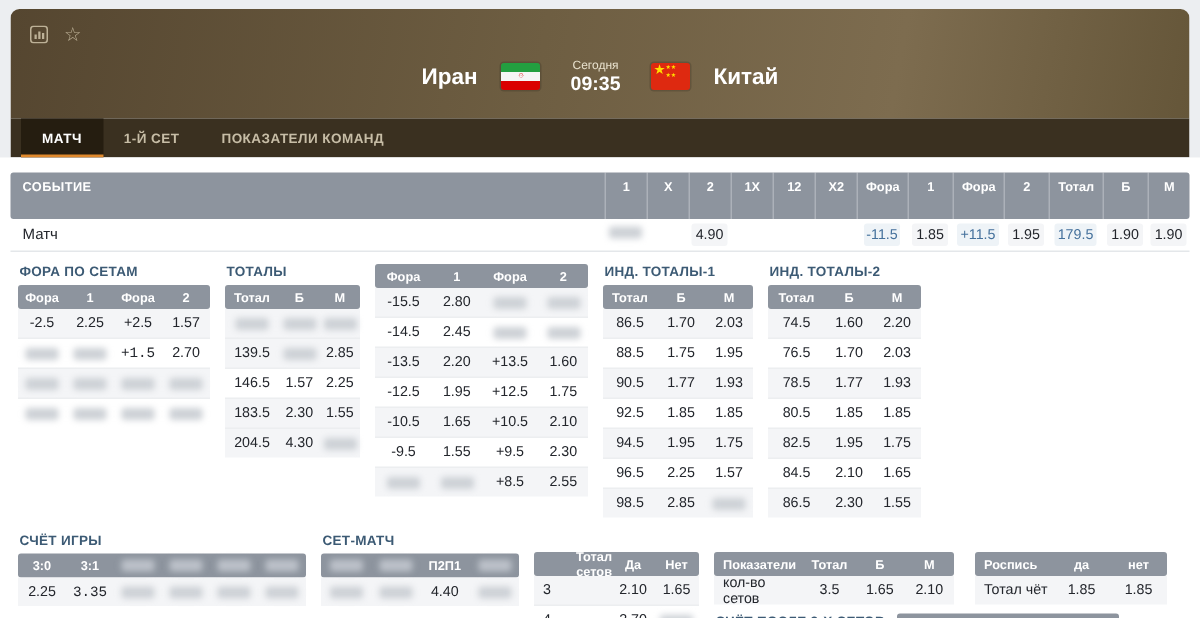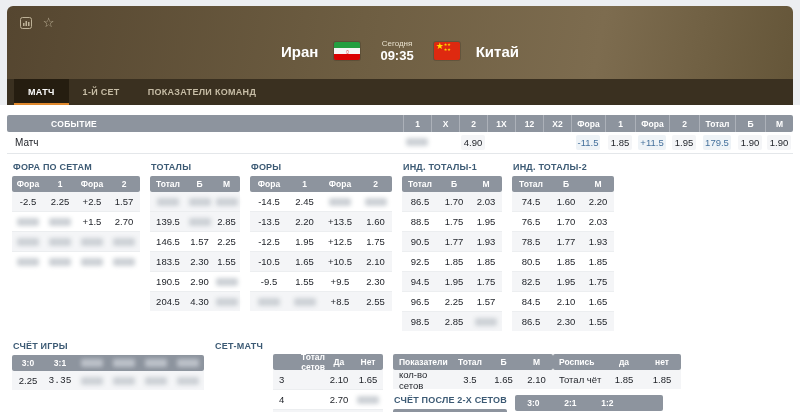--- a/index.html
+++ b/index.html
@@ -33,21 +33,21 @@
   
   .tab-bar { background:#3a3020; display:flex; padding-left:7px; }
   .tab { padding:8px 14px 6px; font-size:9px; font-weight:bold; letter-spacing:.3px; color:#c7bda6; cursor:pointer; border-bottom:2px solid transparent; }
   .tab.active { background:#251d10; color:#fff; border-bottom:2px solid #e0892d; }
 
   
   .content { background:#fff; padding:10px 0 0; min-height:298px; }
 
   
   .event-table { margin:0 7px; }
-  .ev-head { display:flex; align-items:stretch; background:#8d949e; border-radius:2px; height:17px;padding-left:36px; }
+  .ev-head { display:flex; align-items:stretch; background:#8d949e; border-radius:2px; height:31px; }
   .ev-head .ev-title { flex:1; color:#fff; font-size:8.5px; font-weight:bold; letter-spacing:.3px; padding:4px 0 0 8px; }
   .ev-hcell { color:#fff; font-size:8.5px; font-weight:bold; text-align:center; padding-top:4px; border-left:1px solid rgba(255,255,255,.28); }
   .ev-row { display:flex; align-items:center; height:22px; border-bottom:1px solid #e4e7ea; background:#fff; }
   .ev-row .ev-label { flex:1; font-size:10px; color:#23262c; padding-left:8px; }
   .ev-cell { font-size:9.5px; color:#23262c; text-align:center; }
   .ev-cell .pill { display:inline-block; min-width:24px; padding:2px 2px; border-radius:2px; background:#f4f5f7; }
   .ev-cell.accent .pill { color:#45719c; background:#eef3f7; }
 
   
   .section-title { color:#3c5a74; font-size:9px; font-weight:bold; letter-spacing:.2px; margin:0 0 4px 1px; white-space:nowrap; }
@@ -58,21 +58,21 @@
   .t-hcell { height:16px; color:#fff; font-size:8.5px; font-weight:bold; }
   .t-row.odd { background:#f4f5f7; }
   .t-row:not(.t-head):not(:last-child) { border-bottom:1px solid #eceef0; }
 
   .blur { display:inline-block; width:22px; height:8px; border-radius:2px; background:#cdd1d6; filter:blur(2px); }
   .blur-head { background:#bcc1c9; }
 
   .mid-grid { display:flex; gap:10px; padding:8px 0 0 12px; align-items:flex-start; }
   .bottom-grid { display:flex; gap:10px; padding:10px 0 0 12px; align-items:flex-start; }
   .bcol4 { display:flex; flex-direction:column; }
-  .brow { display:flex; gap:0; }
+  .brow { display:flex; gap:14px; }
   .brow2 { display:flex; gap:8px; margin-top:6px; }
   .spacer-top { margin-top:13px; }
 </style>
 </head>
 <body>
 
 <div>
 
   <div class="header-panel">
     <div class="header-top">
@@ -169,21 +169,21 @@
               <span class="t-cell" style="width: 32px;">+2.5</span>
               <span class="t-cell" style="width: 32px;">1.57</span>
             </div>
             <div class="t-row">
               <span class="t-cell" style="width: 32px;">
                 <i class="blur"></i>
               </span>
               <span class="t-cell" style="width: 32px;">
                 <i class="blur"></i>
               </span>
-              <span class="t-cell" style="width: 32px;">+1.5</span>
+              <span class="t-cell" style="width: 32px; font-family: Liberation Mono, monospace;">+1.5</span>
               <span class="t-cell" style="width: 32px;">2.70</span>
             </div>
             <div class="t-row odd">
               <span class="t-cell" style="width: 32px;">
                 <i class="blur"></i>
               </span>
               <span class="t-cell" style="width: 32px;">
                 <i class="blur"></i>
               </span>
               <span class="t-cell" style="width: 32px;">
@@ -238,45 +238,47 @@
             <div class="t-row">
               <span class="t-cell" style="width: 36px;">146.5</span>
               <span class="t-cell" style="width: 27px;">1.57</span>
               <span class="t-cell" style="width: 27px;">2.25</span>
             </div>
             <div class="t-row odd">
               <span class="t-cell" style="width: 36px;">183.5</span>
               <span class="t-cell" style="width: 27px;">2.30</span>
               <span class="t-cell" style="width: 27px;">1.55</span>
             </div>
-            <div class="t-row">
-              <span class="t-cell" style="width: 36px;">190.5</span>
-              <span class="t-cell" style="width: 27px;">2.90</span>
-              <span class="t-cell" style="width: 27px;">
-                <i class="blur"></i>
-              </span>
-            </div>
             <div class="t-row odd">
               <span class="t-cell" style="width: 36px; text-align: center;">204.5</span>
               <span class="t-cell" style="width: 27px;">4.30</span>
               <span class="t-cell" style="width: 27px;">
                 <i class="blur"></i>
               </span>
             </div>
           </div>
       </div>
       <div>
-        <div class="section-title">ФОРЫ</div>
         <div>
             <div class="t-row t-head">
               <span class="t-cell t-hcell" style="width: 38px;">Фора</span>
               <span class="t-cell t-hcell" style="width: 33px;">1</span>
               <span class="t-cell t-hcell" style="width: 38px;">Фора</span>
               <span class="t-cell t-hcell" style="width: 33px;">2</span>
             </div>
+            <div class="t-row odd">
+              <span class="t-cell" style="width: 38px;">-15.5</span>
+              <span class="t-cell" style="width: 33px;">2.80</span>
+              <span class="t-cell" style="width: 38px;">
+                <i class="blur"></i>
+              </span>
+              <span class="t-cell" style="width: 33px;">
+                <i class="blur"></i>
+              </span>
+            </div>
             <div class="t-row">
               <span class="t-cell" style="width: 38px;">-14.5</span>
               <span class="t-cell" style="width: 33px;">2.45</span>
               <span class="t-cell" style="width: 38px;">
                 <i class="blur"></i>
               </span>
               <span class="t-cell" style="width: 33px;">
                 <i class="blur"></i>
               </span>
             </div>
@@ -443,20 +445,46 @@
                 <i class="blur"></i>
               </span>
               <span class="t-cell" style="width: 32px;">
                 <i class="blur"></i>
               </span>
             </div>
           </div>
       </div>
       <div>
         <div class="section-title">СЕТ-МАТЧ</div>
+        <div>
+            <div class="t-row t-head">
+              <span class="t-cell t-hcell" style="width: 33px;">
+                <i class="blur blur-head"></i>
+              </span>
+              <span class="t-cell t-hcell" style="width: 33px;">
+                <i class="blur blur-head"></i>
+              </span>
+              <span class="t-cell t-hcell" style="width: 33px;">П2П1</span>
+              <span class="t-cell t-hcell" style="width: 33px;">
+                <i class="blur blur-head"></i>
+              </span>
+            </div>
+            <div class="t-row odd">
+              <span class="t-cell" style="width: 33px;">
+                <i class="blur"></i>
+              </span>
+              <span class="t-cell" style="width: 33px;">
+                <i class="blur"></i>
+              </span>
+              <span class="t-cell" style="width: 33px;">4.40</span>
+              <span class="t-cell" style="width: 33px;">
+                <i class="blur"></i>
+              </span>
+            </div>
+          </div>
       </div>
       <div class="spacer-top">
         <div>
             <div class="t-row t-head">
               <span class="t-cell t-hcell left" style="width: 52px; text-align: right;">Тотал сетов</span>
               <span class="t-cell t-hcell" style="width: 28px;">Да</span>
               <span class="t-cell t-hcell" style="width: 30px;">Нет</span>
             </div>
             <div class="t-row odd">
               <span class="t-cell left" style="width: 52px;">3</span>

